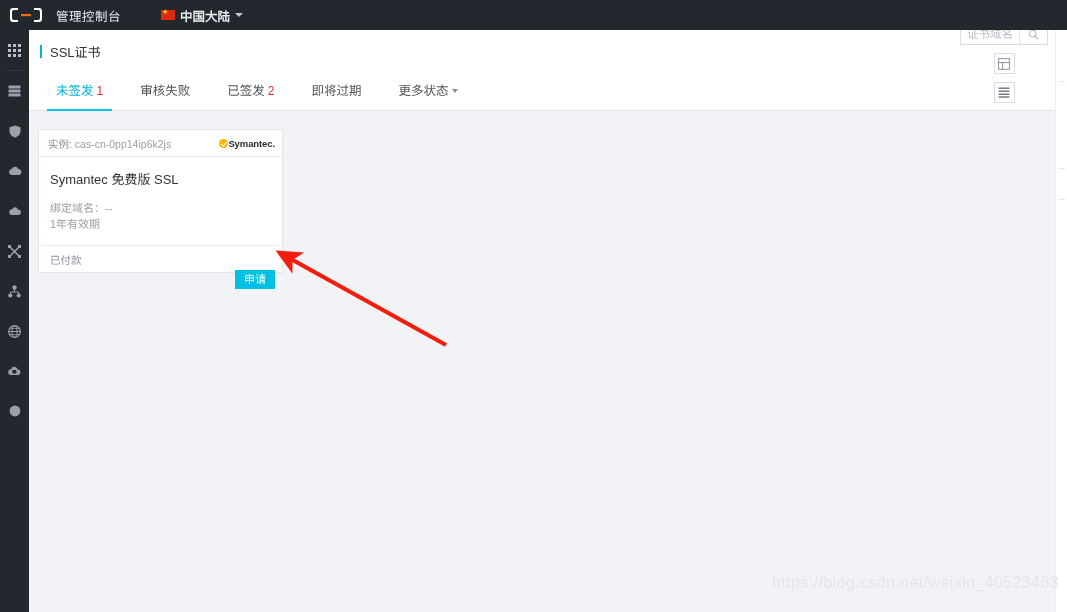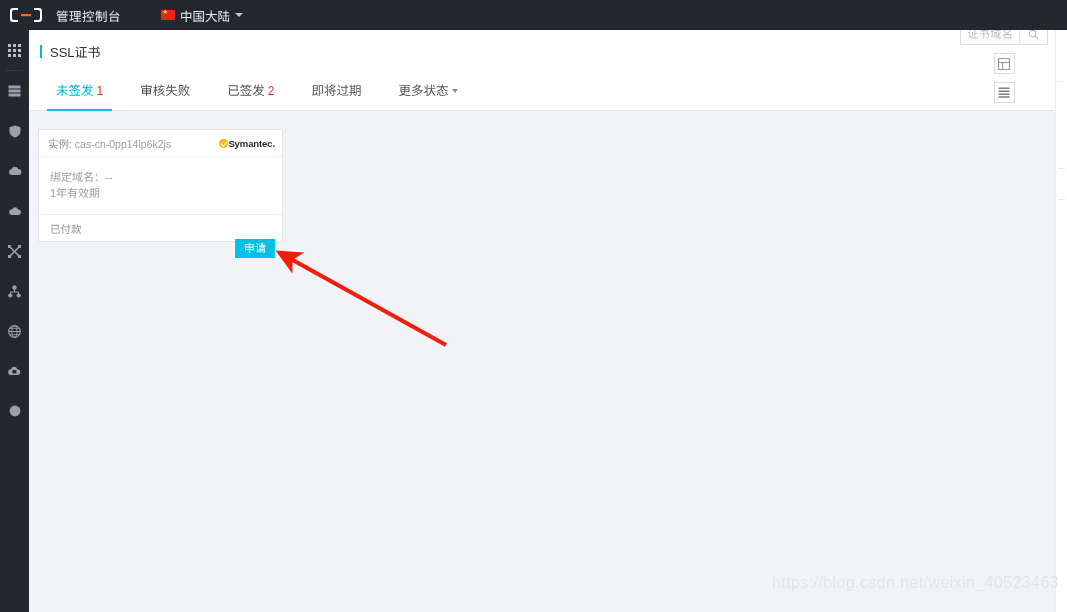--- a/index.html
+++ b/index.html
@@ -29,20 +29,21 @@
   .logo-svg { display: block; }
   .console-title {
     color: #e8eaec; font-size: 12.5px;
     margin-left: 4px; letter-spacing: .5px;
     white-space: nowrap;
   }
   .region-sel {
     display: flex; align-items: center; gap: 5px;
     margin-left: 40px; cursor: pointer;
     white-space: nowrap;
+    font-weight: bold;
   }
   .flag-cn {
     width: 14px; height: 10px; background: #de2910;
     position: relative; display: inline-block; flex: 0 0 auto;
   }
   .flag-cn::before {
     content: "★"; position: absolute; left: 1px; top: -3px;
     font-size: 7px; color: #ffde00; line-height: 10px;
   }
   .region-label { color: #e8eaec; font-size: 12.5px; }
@@ -439,20 +440,21 @@
           <div class="inst-text">
             <span class="lbl">实例:</span>
             <span>cas-cn-0pp14ip6k2js</span>
           </div>
           <div class="sym-logo">
             <span class="sym-check"></span>
             <span class="sym-word">Symantec.</span>
           </div>
         </div>
         <div class="card-body">
+          <div class="cert-name">Symantec 免费版 SSL</div>
           <div class="cert-meta">绑定域名：--</div>
           <div class="cert-meta">1年有效期</div>
         </div>
         <div class="card-foot">
           <span class="pay-status">已付款</span>
           <button class="apply-btn">申请</button>
         </div>
       </div>
     </div>
 

